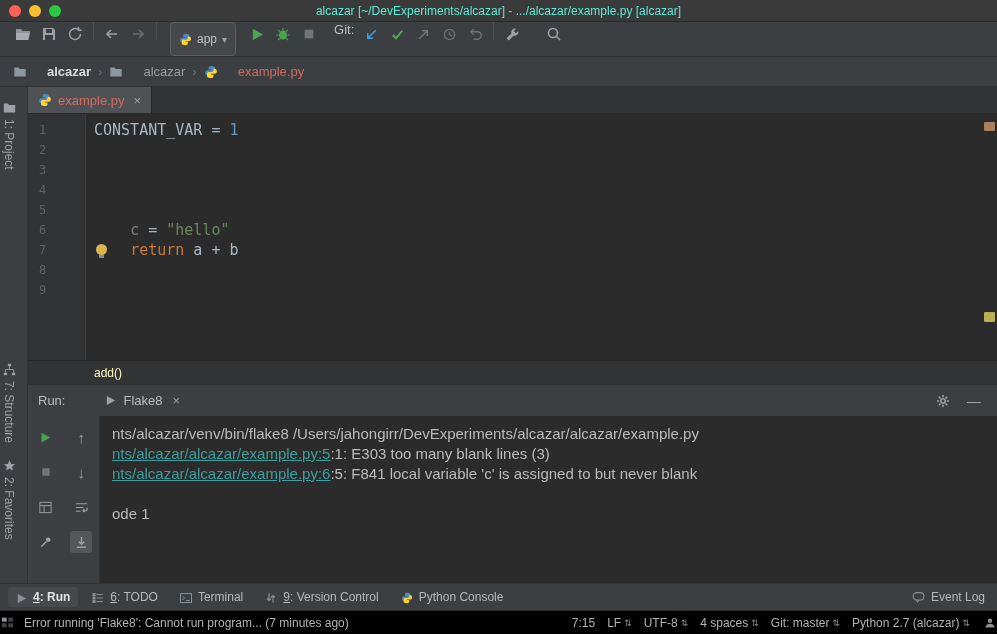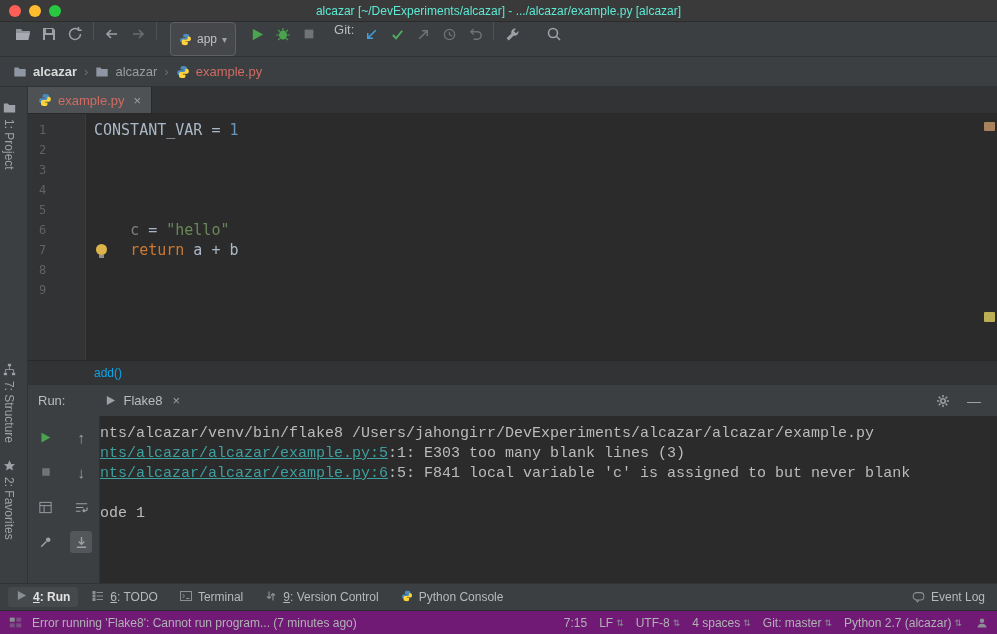--- a/index.html
+++ b/index.html
@@ -18,21 +18,21 @@
   .toolbar{height:34px;display:flex;padding:0 10px;background:#3c3f41;flex:0 0 auto}
   .tb-btn{width:26px;height:24px;display:flex;align-items:center;justify-content:center;border-radius:3px;flex:0 0 auto}
   .tb-sep{width:1px;height:18px;background:#515151;margin:0 5px;flex:0 0 auto}
   .run-config{display:flex;align-items:center;gap:5px;border:1px solid #5e6164;border-radius:4px;padding:2px 8px;color:#bfc1c3;font-size:12px;margin:0 8px;background:#45474a}
   .dd{color:#9da0a6;font-size:10px}
   .git-label{color:#bbbcbe;font-size:13px;margin:0 4px 0 12px}
 
   
   .breadcrumbs{height:30px;display:flex;align-items:center;gap:7px;padding:0 13px;font-size:13px;color:#9a9da1;background:#3c3f41;border-top:1px solid #323232;flex:0 0 auto}
   .crumb-sep{color:#6e7275;font-size:13px}
-  .crumb{display:flex;align-items:center;gap:6px}
+  .crumb{display:flex;align-items:center;gap:20px}
   .crumb.project .crumb-txt{color:#dadada;font-weight:bold}
   .crumb.file .crumb-txt{color:#cf6b62}
 
   
   .body-row{flex:1;display:flex;min-height:0;border-top:1px solid #323232}
   .left-strip{width:28px;background:#3c3f41;border-right:1px solid #323232;position:relative;flex:0 0 auto}
   .strip-label{position:absolute;left:2px;writing-mode:vertical-rl;color:#9fa2a5;font-size:12px;display:flex;align-items:center;gap:5px}
   .main-col{flex:1;display:flex;flex-direction:column;min-width:0}
 
   
@@ -55,50 +55,50 @@
   .s-num{color:#6897bb}
   .s-str{color:#6a8759}
   .s-gray{color:#808080}
   .s-u{border-bottom:1px dotted #8a8a8a}
   .bulb{position:absolute;left:10px;top:4px;width:11px;height:11px;background:#dcb44a;border-radius:50%}
   .bulb::after{content:"";position:absolute;left:3px;top:11px;width:5px;height:3px;background:#8d8d8d}
   .stripe{position:absolute;right:1px;top:0;bottom:0;width:13px}
   .stripe .mark{position:absolute;right:1px;width:11px;border-radius:1px}
 
   
-  .context-bar{height:24px;background:#313335;border-top:1px solid #282828;color:#0ea5e9;font-size:12px;display:flex;align-items:center;padding-left:66px;flex:0 0 auto}
+  .context-bar{height:24px;background:#313335;border-top:1px solid #282828;color:#fef9c3;font-size:12px;display:flex;align-items:center;padding-left:66px;flex:0 0 auto}
 
   
   .run-header{height:32px;background:#3c3f41;border-top:1px solid #323232;display:flex;align-items:center;padding:0 10px;font-size:13px;color:#bbbcbe;flex:0 0 auto}
   .run-label{margin-right:34px}
   .run-tab{display:flex;align-items:center;gap:7px;padding:0 6px}
   .rh-right{margin-left:auto;display:flex;align-items:center;gap:16px;padding-right:6px}
   .minimize{color:#9da0a6;font-size:14px}
 
   
   .console-row{flex:1;display:flex;min-height:0;background:#2b2b2b}
   .run-toolbar{width:72px;background:#3c3f41;border-right:1px solid #323232;display:flex;padding-top:10px;flex:0 0 auto}
   .rt-col{width:36px;display:flex;flex-direction:column;align-items:center;gap:13px}
   .rt-btn{width:22px;height:22px;display:flex;align-items:center;justify-content:center;border-radius:3px;color:#9da0a6;font-size:15px}
   .rt-btn.active{background:#53575a}
-  .console{flex:1;padding:8px 0 0 0;font-family:Liberation Mono, monospace;font-size:15px;line-height:20px;overflow:hidden;min-width:0}
+  .console{flex:1;padding:8px 0 0 12px;font-family:Liberation Sans, sans-serif;font-size:15px;line-height:20px;overflow:hidden;min-width:0}
   .console-line{white-space:pre}
   .c-plain{color:#bbbbbb}
   .c-link{color:#3f9e9e;text-decoration:underline}
 
   
   .bottombar{height:27px;background:#3c3f41;border-top:1px solid #323232;display:flex;align-items:center;padding:0 8px;gap:6px;font-size:12px;color:#b6b8ba;flex:0 0 auto}
-  .bb-item{display:flex;align-items:flex-start;gap:6px;padding:3px 8px;border-radius:3px}
+  .bb-item{display:flex;align-items:flex-end;gap:6px;padding:3px 8px;border-radius:3px}
   .bb-item.active{background:#46494c;color:#e2e2e2;font-weight:bold}
   .bb-icon{display:flex;align-items:center}
   .mn{text-decoration:underline}
   .bb-right{margin-left:auto;display:flex;align-items:center;gap:6px;padding-right:4px}
 
   
-  .statusbar{height:24px;background:#701a75;border-top:1px solid #2c2c2c;display:flex;align-items:center;padding:0 9px;font-size:12px;color:#b0b2b4;flex:0 0 auto}
+  .statusbar{height:24px;background:#000000;border-top:1px solid #2c2c2c;display:flex;align-items:center;padding:0 1px;font-size:12px;color:#b0b2b4;flex:0 0 auto}
   .sb-switcher{margin-right:10px;display:flex;align-items:center}
   .sb-msg{color:#b0b2b4;white-space:nowrap;overflow:hidden}
   .sb-right{margin-left:auto;display:flex;align-items:center;gap:12px;white-space:nowrap}
   .sb-item{display:flex;align-items:center;gap:3px}
   .chev{font-size:9px;color:#8b9094}
   svg{display:block}
 </style>
 </head>
 <body>
 

